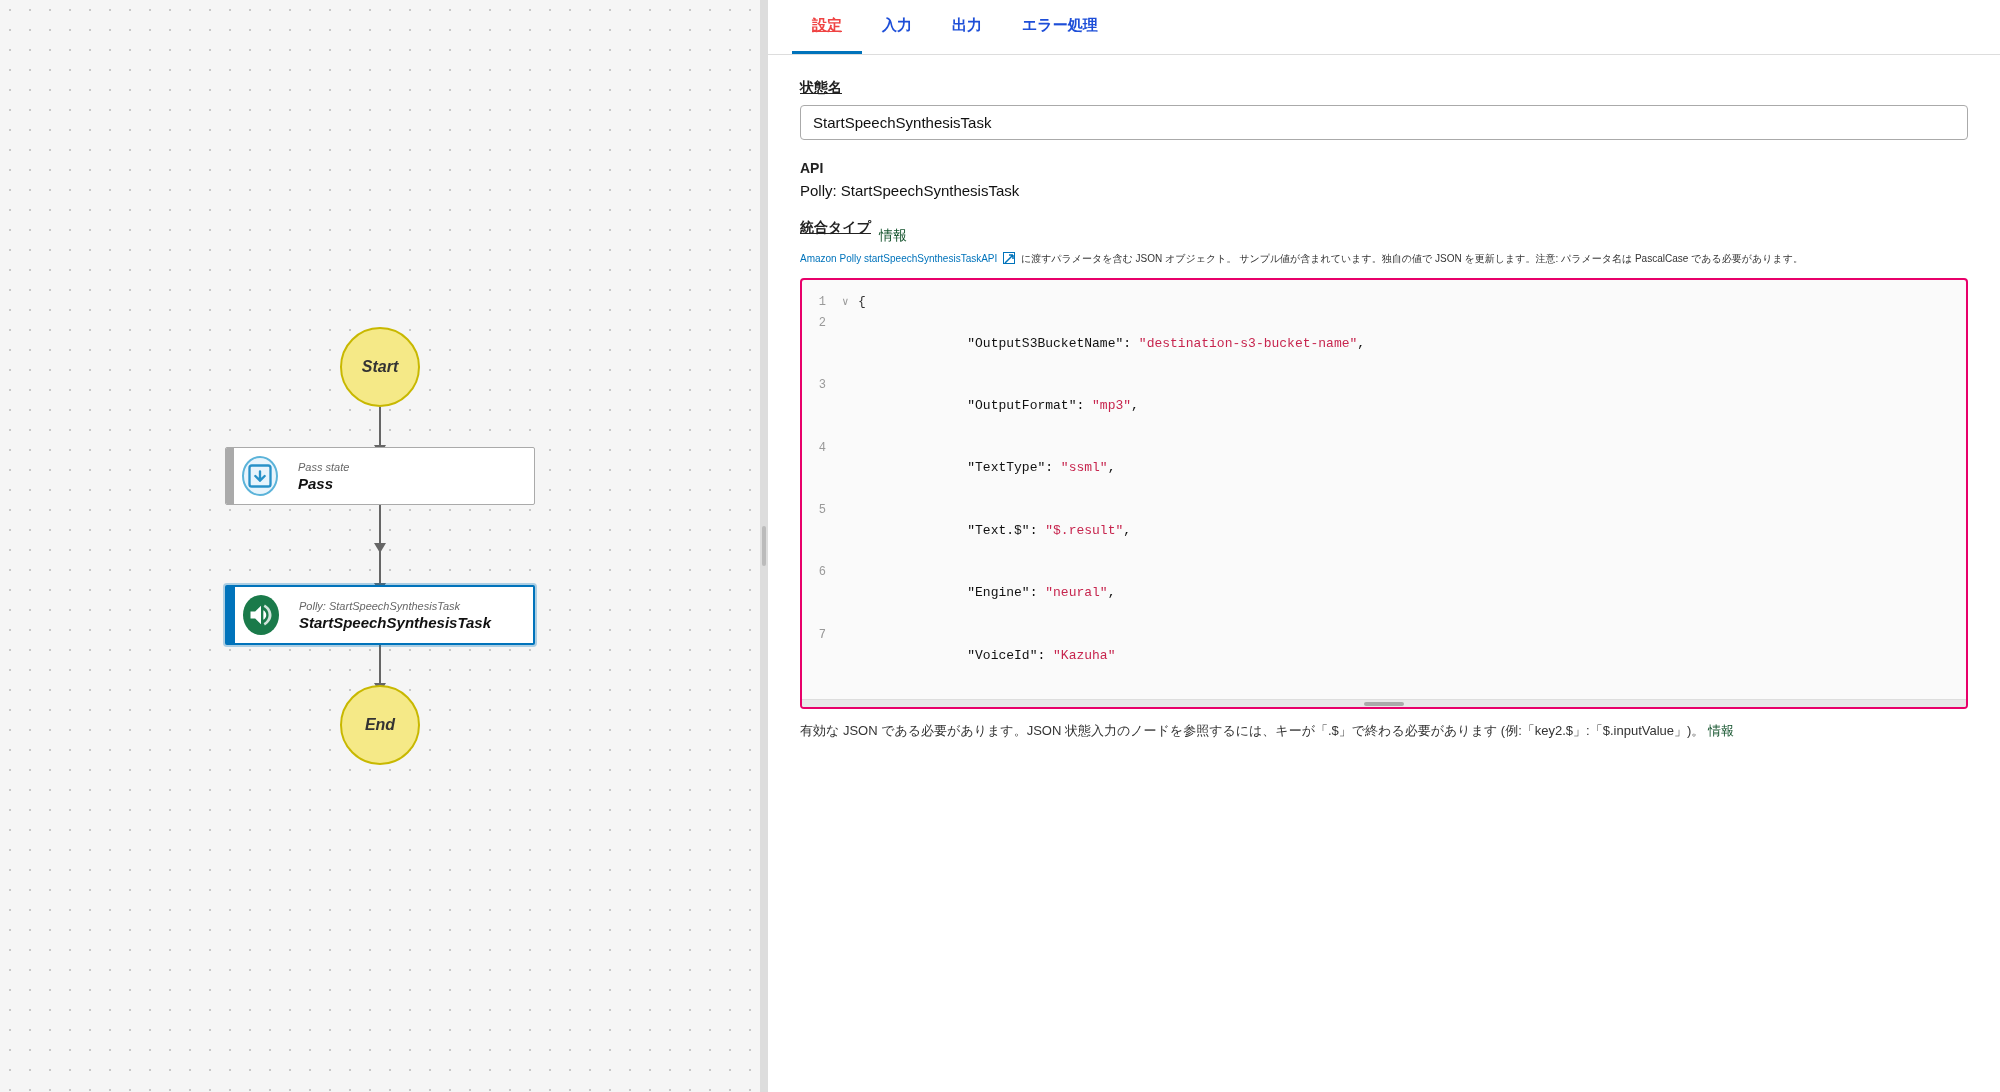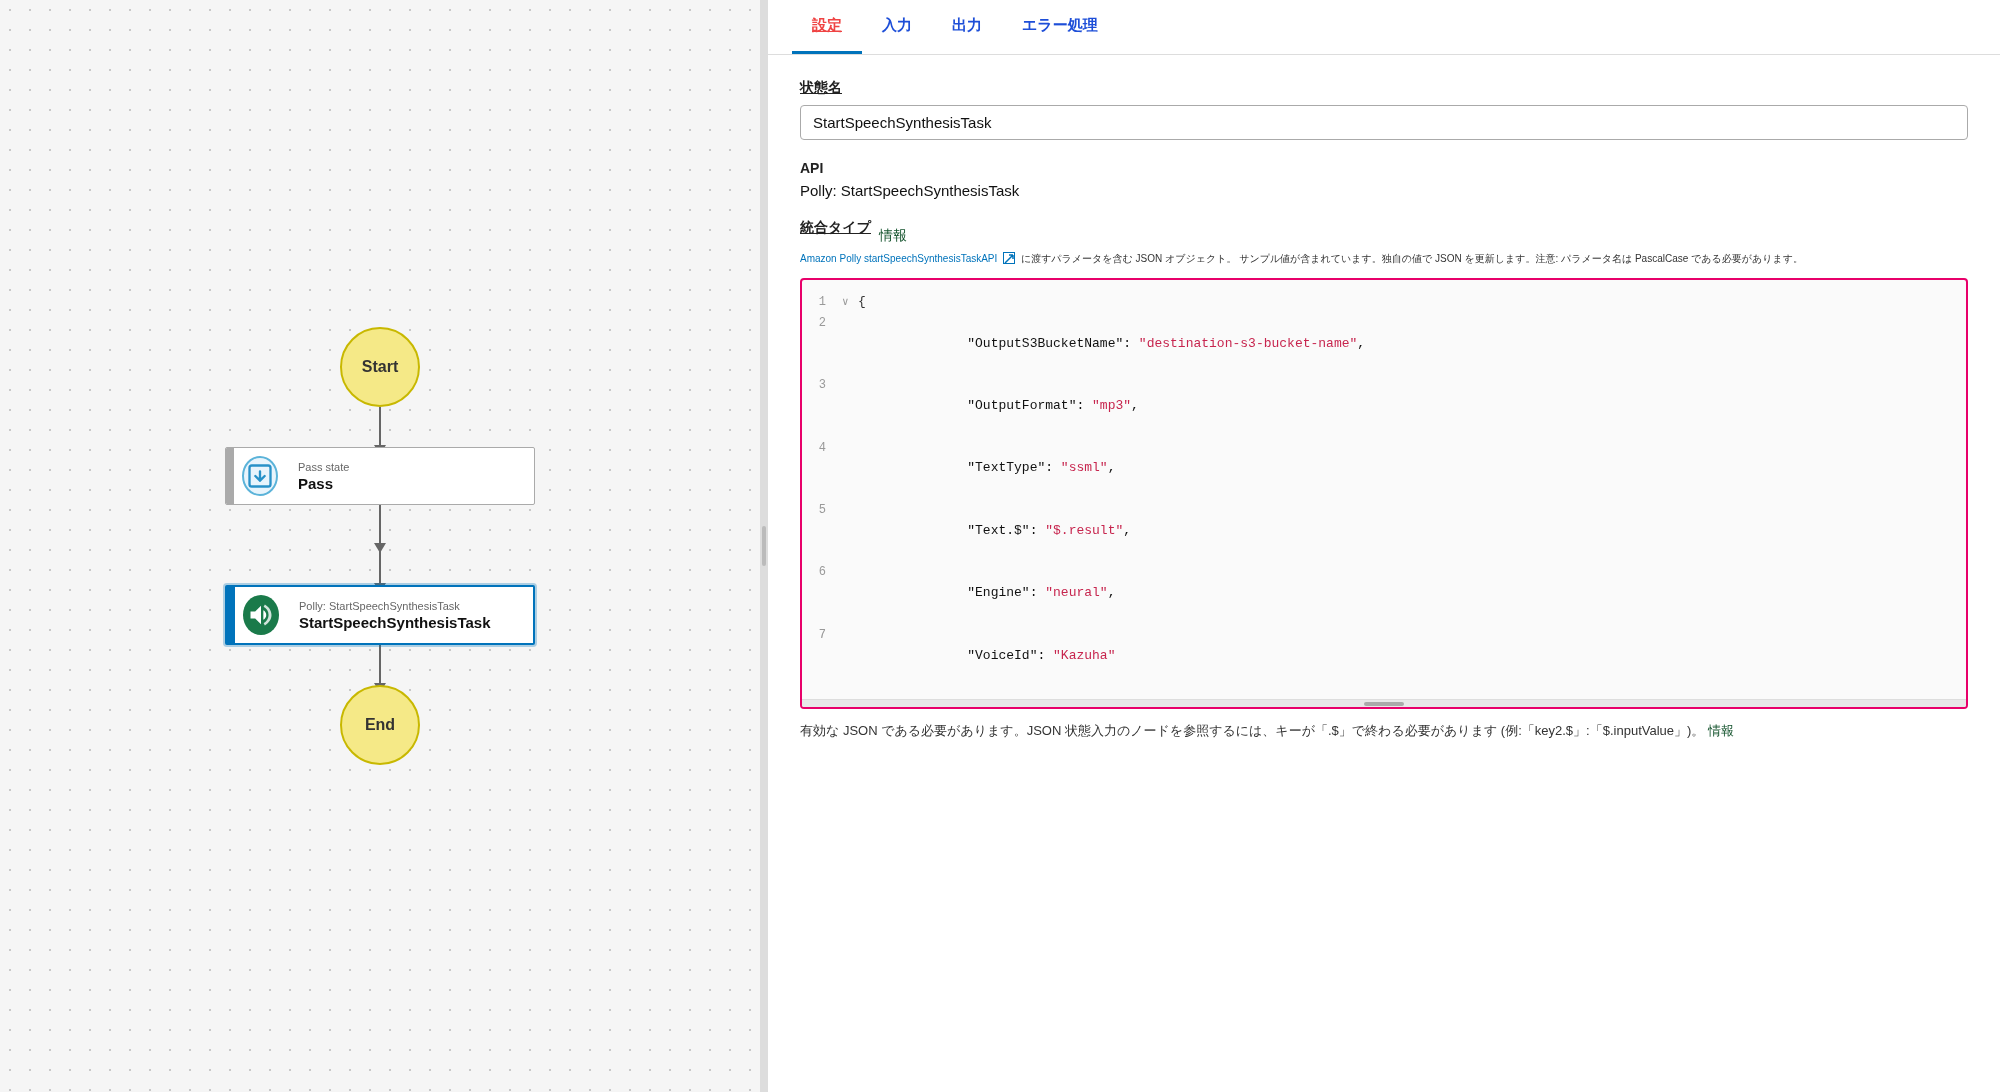--- a/index.html
+++ b/index.html
@@ -17,20 +17,21 @@
       width: 760px;
       height: 1092px;
       background: #f5f5f5;
       background-image: radial-gradient(circle, #c8c8c8 1px, transparent 1px);
       background-size: 20px 20px;
       display: flex;
       flex-direction: column;
       align-items: center;
       justify-content: center;
       position: relative;
+      font-style: italic;
     }
 
     .flow-container {
       display: flex;
       flex-direction: column;
       align-items: center;
       gap: 0;
       position: relative;
     }
 

